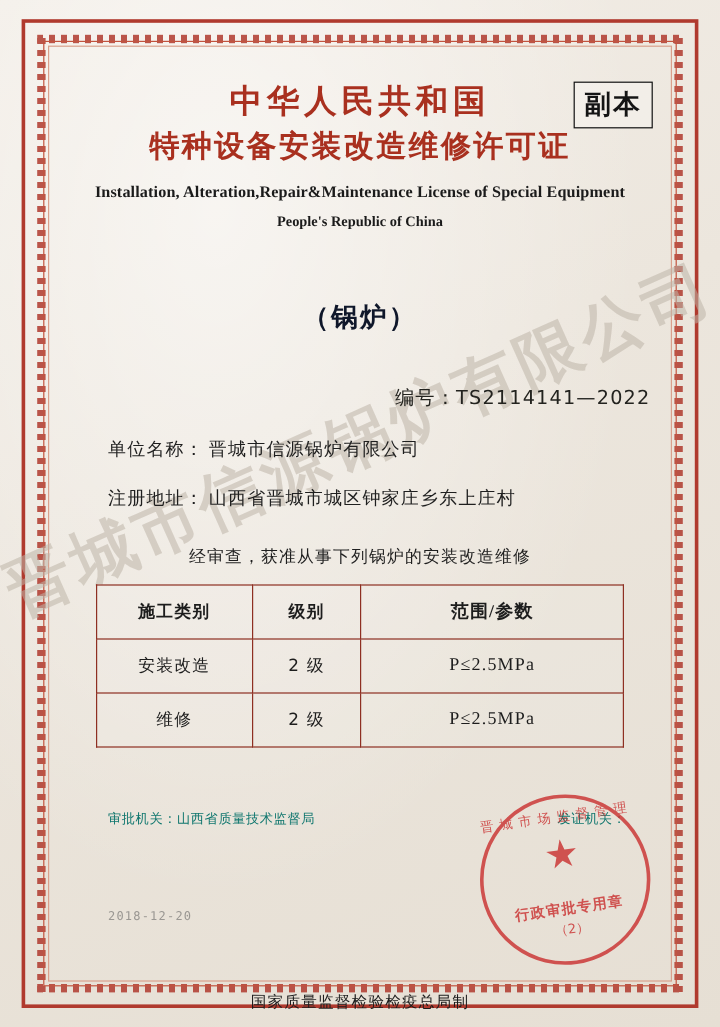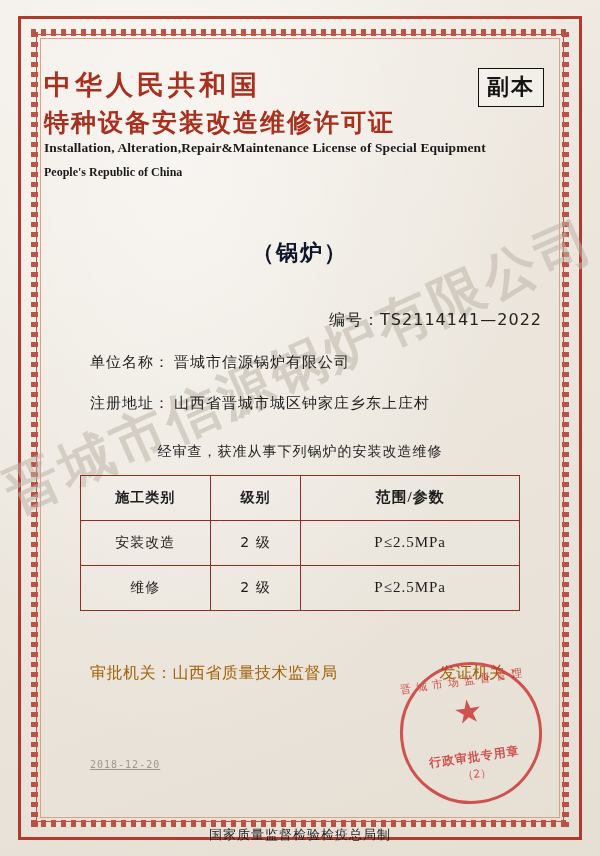--- a/index.html
+++ b/index.html
@@ -78,20 +78,21 @@
     padding: 3px 8px 4px 8px;
     font-size: 22px;
     letter-spacing: 2px;
     color: #141414;
     font-family: "DejaVu Sans", sans-serif;
     font-weight: bold;
     background: rgba(255,255,255,0.25);
   }
 
   .title-block {
+    text-align: center;
     padding-top: 26px;
   }
   .title-cn1 {
     font-size: 27px;
     font-weight: bold;
     color: #a9301f;
     letter-spacing: 4px;
     font-family: "DejaVu Sans", sans-serif;
     line-height: 1.25;
   }
@@ -101,20 +102,21 @@
     color: #a9301f;
     letter-spacing: 2px;
     font-family: Liberation Sans, sans-serif;
     line-height: 1.35;
     margin-top: 4px;
   }
   .title-en1 {
     font-size: 13.5px;
     font-weight: bold;
     color: #1b1b1b;
+    margin-top: 12px;
     letter-spacing: 0.1px;
     font-family: "Liberation Serif", serif;
   }
   .title-en2 {
     font-size: 12px;
     font-weight: bold;
     color: #1b1b1b;
     margin-top: 9px;
     font-family: "Liberation Serif", serif;
   }
@@ -179,22 +181,22 @@
   table.scope th {
     font-weight: bold;
   }
   table.scope .c1 { width: 130px; }
   table.scope .c2 { width: 90px; }
   table.scope .c3 { width: 220px; font-family: "Liberation Serif", serif; font-size: 15px; }
 
   .footer-rows {
     margin-top: 52px;
     padding: 0 26px 0 46px;
-    font-size: 16px;
-    color: #a16207;
+    font-size: 11px;
+    color: #0f766e;
     font-family: "DejaVu Sans", sans-serif;
     letter-spacing: 0.5px;
   }
   .footer-line {
     display: flex;
     justify-content: space-between;
     margin-top: 14px;
   }
   .footer-left { white-space: nowrap; }
   .footer-right { white-space: nowrap; padding-right: 8px; }
@@ -278,21 +280,20 @@
     white-space: nowrap;
   }
   .corner-stamp {
     position: absolute;
     left: 46px;
     bottom: 44px;
     font-size: 10px;
     color: rgba(90,90,90,0.55);
     font-family: "DejaVu Sans Mono", monospace;
     letter-spacing: 1px;
-    text-decoration: underline;
   }
 </style>
 </head>
 <body>
 
 <div class="page">
   <div class="paper-tint"></div>
 
   <div class="frame-outer"></div>
   <div class="frame-mid"></div>

